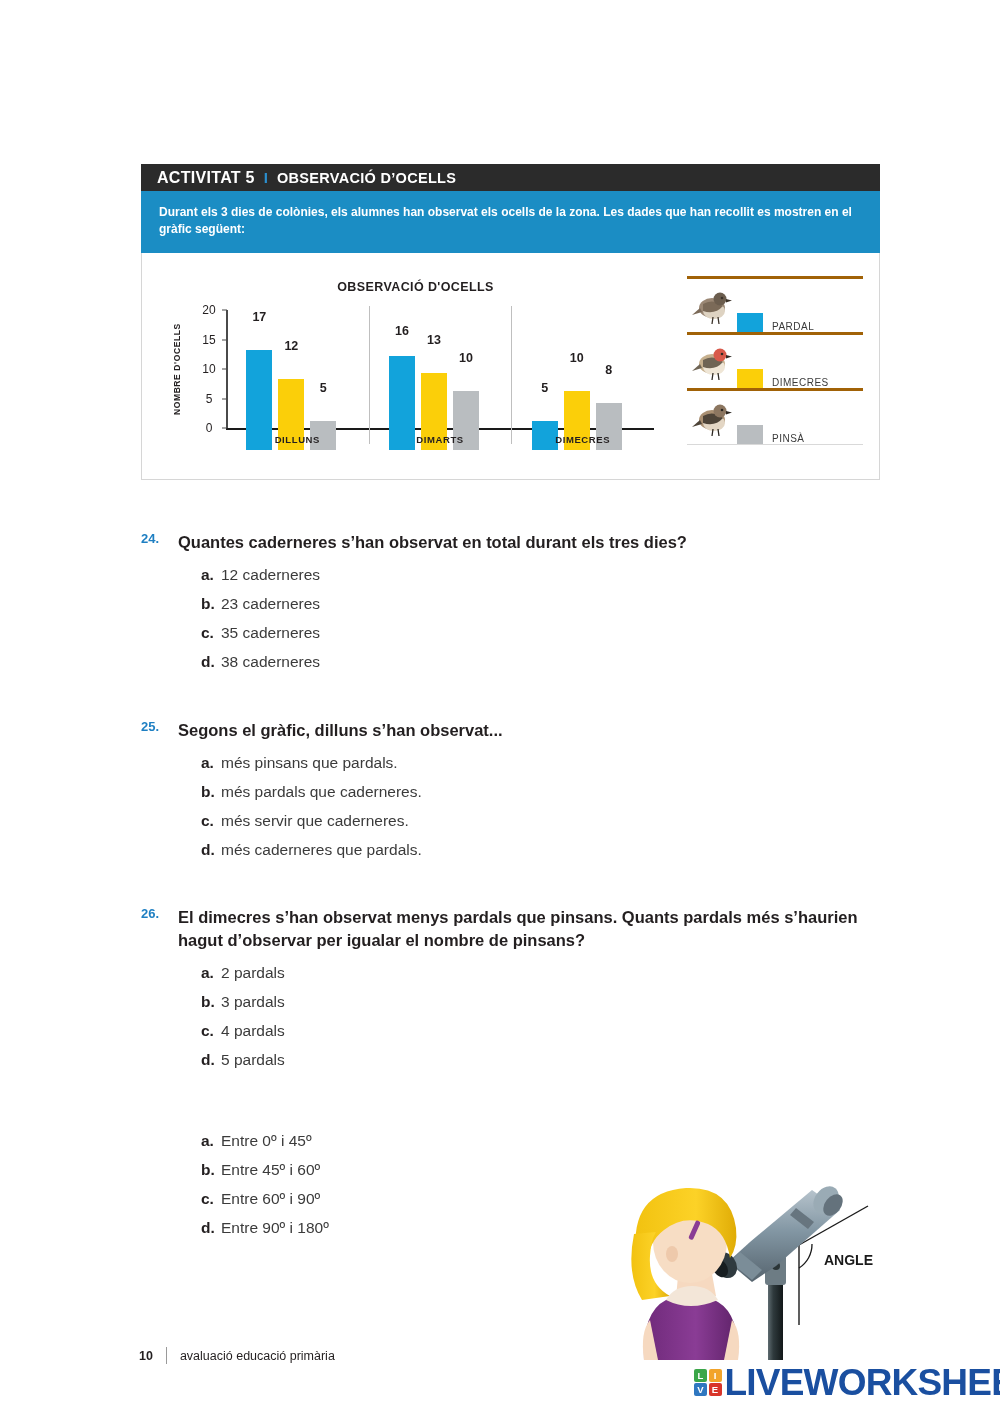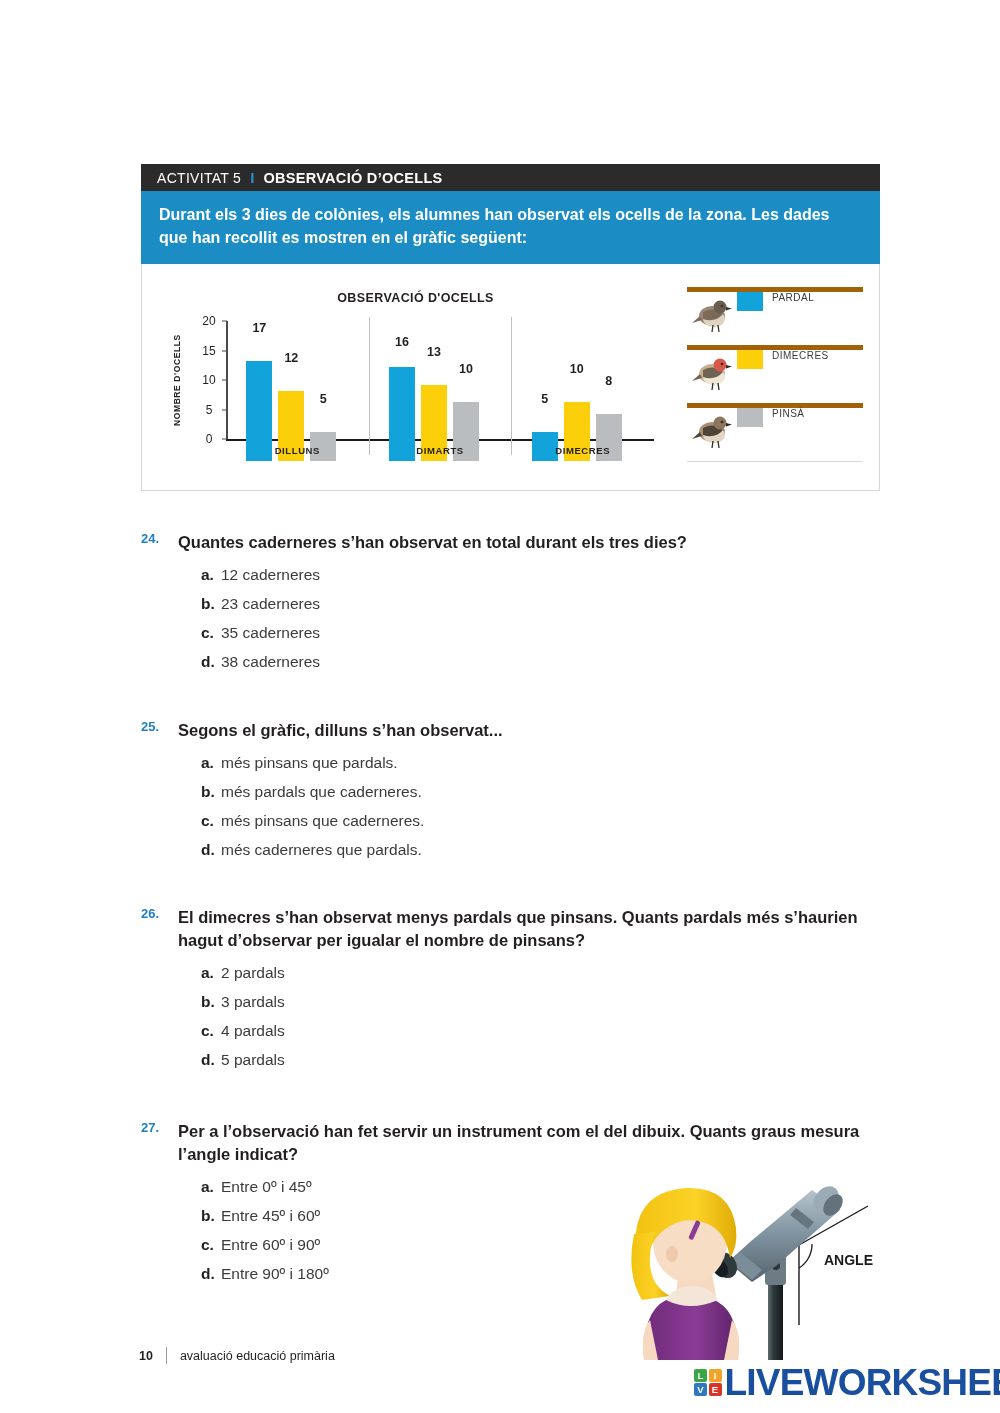--- a/index.html
+++ b/index.html
@@ -26,40 +26,40 @@
   .activity-header {
     background: #2b2b2b;
     color: #ffffff;
     height: 27px;
     display: flex;
     align-items: center;
     padding-left: 16px;
     box-sizing: border-box;
   }
   .activity-header .act-label {
-    font-size: 14px;
-    font-weight: normal;
+    font-size: 16px;
+    font-weight: bold;
     letter-spacing: 0.3px;
   }
   .activity-header .act-sep {
     color: #2b8fce;
     font-size: 15px;
     font-weight: bold;
     margin: 0 9px;
   }
   .activity-header .act-title {
     font-size: 14.5px;
     font-weight: bold;
     letter-spacing: 0.3px;
   }
   .activity-intro {
     background: #1b8dc4;
     color: #ffffff;
     padding: 13px 26px 15px 18px;
-    font-size: 16px;
+    font-size: 12px;
     font-weight: bold;
     line-height: 1.42;
     box-sizing: border-box;
   }
 
   
   .chart-panel {
     border: 1px solid #d6d6d6;
     border-top: none;
     background: #ffffff;
@@ -168,23 +168,23 @@
 
   
   .legend {
     position: absolute;
     right: 16px;
     top: 23px;
     width: 176px;
   }
   .legend-row {
     display: flex;
-    align-items: flex-start;
+    align-items: flex-end;
     height: 53px;
-    border-top: 5px solid #a16207;
+    border-top: 3px solid #a16207;
     padding-left: 2px;
   }
   .legend-row:last-child { border-bottom: 1px solid #d9d9d9; }
   .legend-bird {
     width: 48px;
     height: 48px;
     flex: 0 0 48px;
     position: relative;
   }
   .legend-swatch {
@@ -446,21 +446,21 @@
     <div class="q-option">
       <span class="opt-letter">a.</span>
       <span class="opt-text">més pinsans que pardals.</span>
     </div>
     <div class="q-option">
       <span class="opt-letter">b.</span>
       <span class="opt-text">més pardals que caderneres.</span>
     </div>
     <div class="q-option">
       <span class="opt-letter">c.</span>
-      <span class="opt-text">més pinsans que caderneres.</span>
+      <span class="opt-text">més servir que caderneres.</span>
     </div>
     <div class="q-option">
       <span class="opt-letter">d.</span>
       <span class="opt-text">més caderneres que pardals.</span>
     </div>
   </div>
 </div>
 
 <div class="question" id="q2" style="top:906px;">
   <div class="q-head">
@@ -481,24 +481,20 @@
       <span class="opt-text">4 pardals</span>
     </div>
     <div class="q-option">
       <span class="opt-letter">d.</span>
       <span class="opt-text">5 pardals</span>
     </div>
   </div>
 </div>
 
 <div class="question" id="q3" style="top:1120px; width:745px;">
-  <div class="q-head">
-    <span class="q-num">27.</span>
-    <span class="q-text">Per a l’observació han fet servir un instrument com el del dibuix. Quants graus mesura l’angle indicat?</span>
-  </div>
   <div class="q-options">
     <div class="q-option">
       <span class="opt-letter">a.</span>
       <span class="opt-text">Entre 0º i 45º</span>
     </div>
     <div class="q-option">
       <span class="opt-letter">b.</span>
       <span class="opt-text">Entre 45º i 60º</span>
     </div>
     <div class="q-option">

